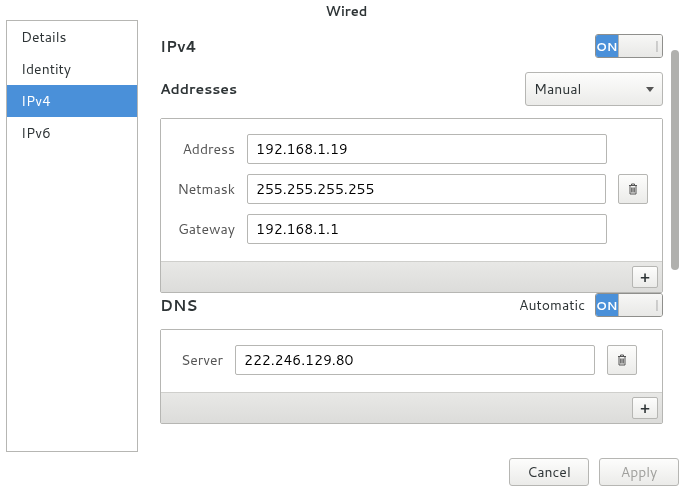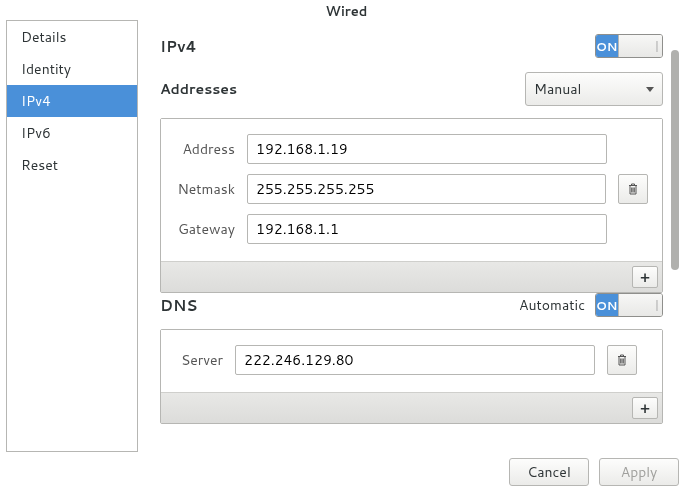--- a/index.html
+++ b/index.html
@@ -216,21 +216,20 @@
 <body>
 
 <div class="titlebar">Wired</div>
 
 <div class="content-area">
   <div class="sidebar">
     <div class="sidebar-item">Details</div>
     <div class="sidebar-item">Identity</div>
     <div class="sidebar-item selected">IPv4</div>
     <div class="sidebar-item">IPv6</div>
-    <div class="sidebar-item">Reset</div>
   </div>
 
   <div class="main">
     <div class="scroll-track">
       <div class="scroll-thumb"></div>
     </div>
     <div class="main-inner">
 
       <div class="section-header">
         <div class="section-title">IPv4</div>

